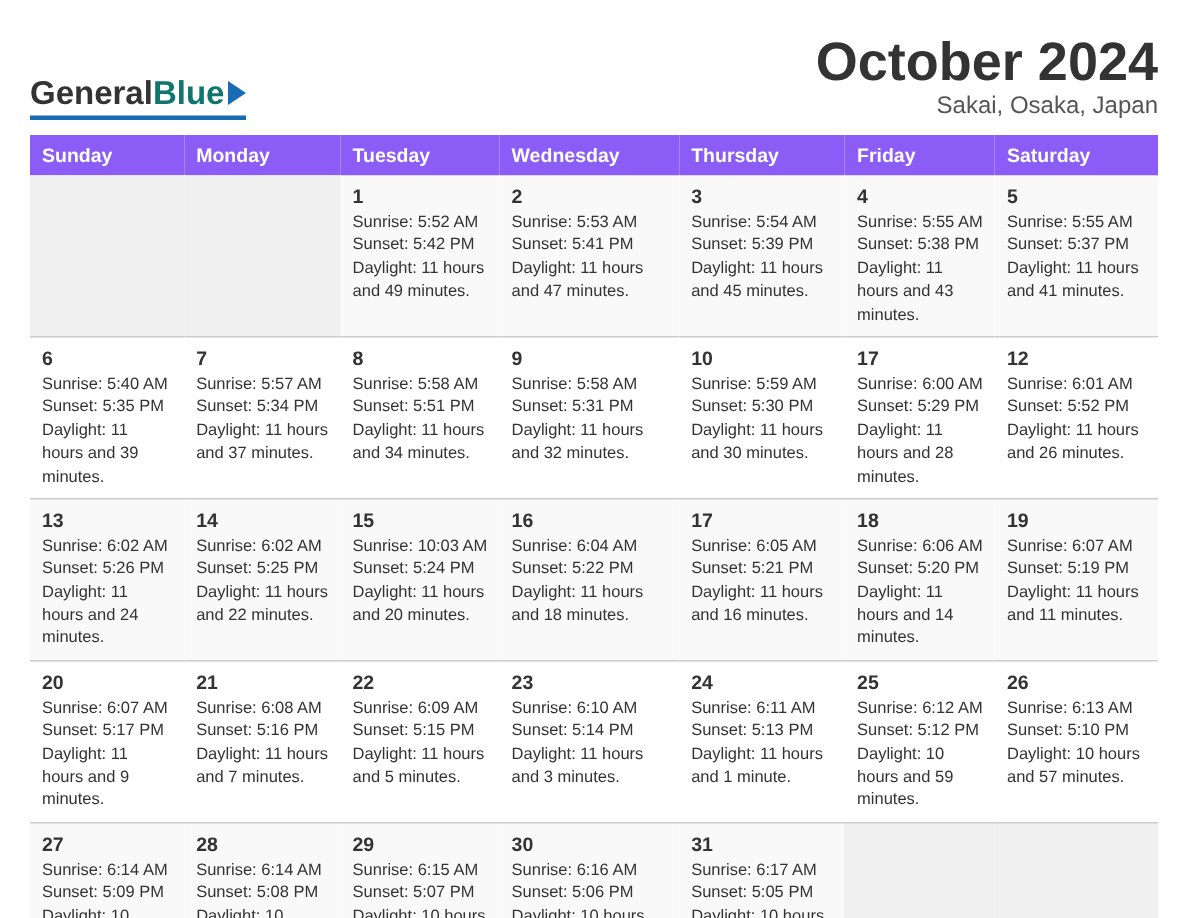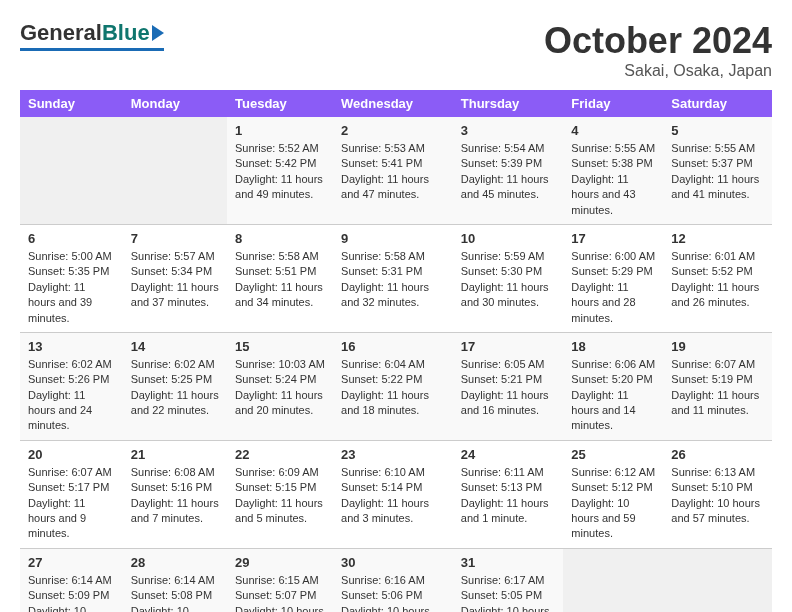--- a/index.html
+++ b/index.html
@@ -6,21 +6,21 @@
     body {
       font-family: Arial, sans-serif;
       background: #fff;
       width: 792px;
       min-height: 612px;
       padding: 20px;
     }
     .header {
       display: flex;
       justify-content: space-between;
-      align-items: flex-start;
+      align-items: flex-end;
       margin-bottom: 10px;
     }
     .logo {
       display: flex;
       flex-direction: column;
       align-items: flex-start;
     }
     .logo-text {
       display: flex;
       align-items: center;
@@ -153,21 +153,21 @@
           <div class="day-info"><span>Sunrise: 5:55 AM</span><br><span>Sunset: 5:38 PM</span><br><span>Daylight: 11 hours and 43 minutes.</span></div>
         </td>
         <td>
           <span class="day-num">5</span>
           <div class="day-info"><span>Sunrise: 5:55 AM</span><br><span>Sunset: 5:37 PM</span><br><span>Daylight: 11 hours and 41 minutes.</span></div>
         </td>
       </tr>
       <tr>
         <td>
           <span class="day-num">6</span>
-          <div class="day-info"><span>Sunrise: 5:00 AM</span><br><span>Sunset: 5:35 PM</span><br><span>Daylight: 11 hours and 39 minutes.</span></div>
+          <div class="day-info"><span>Sunrise: 5:40 AM</span><br><span>Sunset: 5:35 PM</span><br><span>Daylight: 11 hours and 39 minutes.</span></div>
         </td>
         <td>
           <span class="day-num">7</span>
           <div class="day-info"><span>Sunrise: 5:57 AM</span><br><span>Sunset: 5:34 PM</span><br><span>Daylight: 11 hours and 37 minutes.</span></div>
         </td>
         <td>
           <span class="day-num">8</span>
           <div class="day-info"><span>Sunrise: 5:58 AM</span><br><span>Sunset: 5:51 PM</span><br><span>Daylight: 11 hours and 34 minutes.</span></div>
         </td>
         <td>

